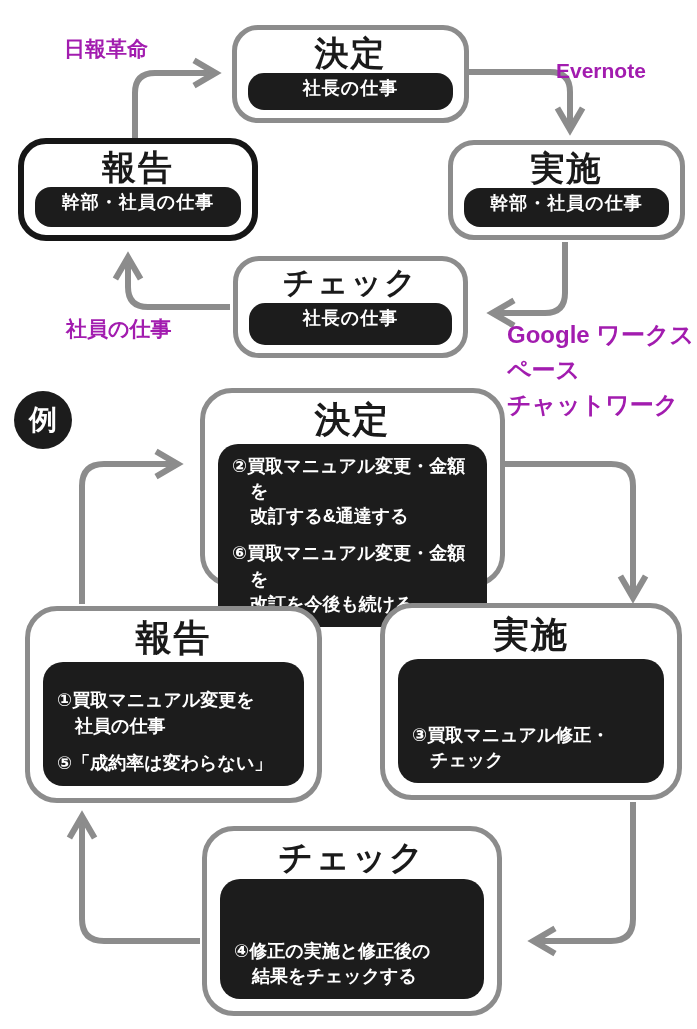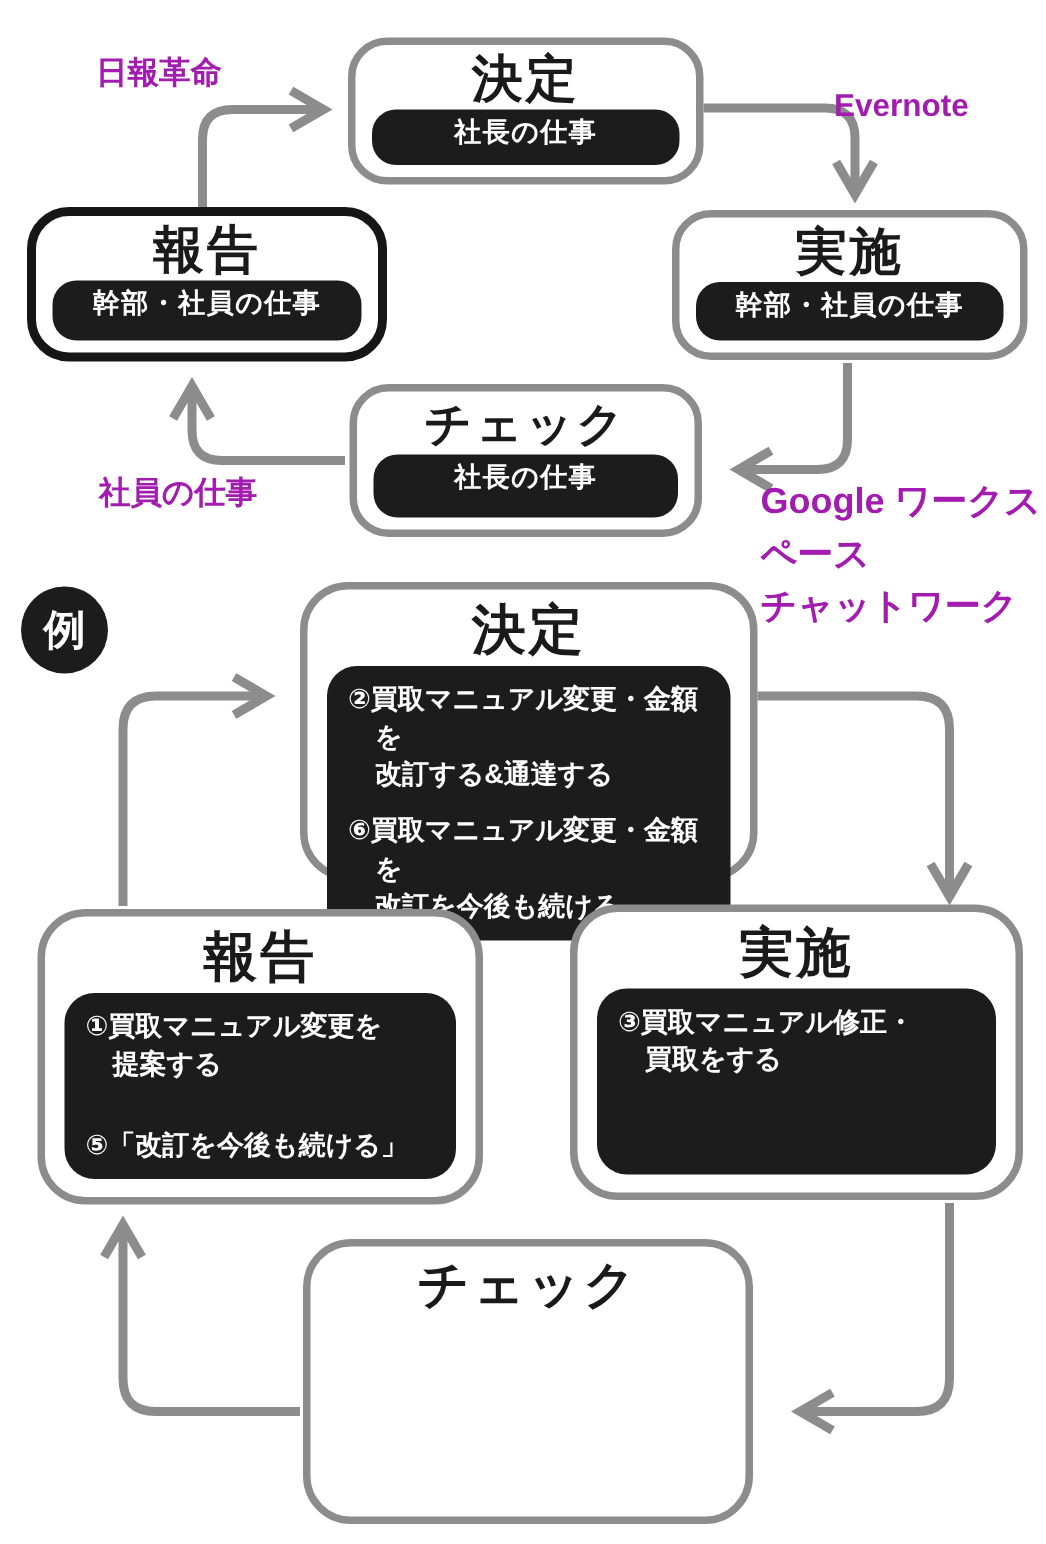--- a/index.html
+++ b/index.html
@@ -21,21 +21,21 @@
 
   
   .exnode{position:absolute;z-index:1;background:#ffffff;box-sizing:border-box;
           border:5px solid #8c8c8c;border-radius:32px;
           display:flex;flex-direction:column;align-items:stretch;
           padding:4px 13px 12px 13px;}
   .ex-title{font-weight:bold;color:#1a1a1a;font-size:36px;line-height:1.3;
             letter-spacing:2px;text-align:center;white-space:nowrap;}
   .ex-title.small{font-size:34px;}
   .ex-black{background:#1c1c1c;border-radius:20px;flex:1;
-            display:flex;flex-direction:column;justify-content:space-between;
+            display:flex;flex-direction:column;justify-content:flex-end;
             gap:12px;padding:10px 14px;box-sizing:border-box;}
   .ex-item{color:#ffffff;font-weight:bold;font-size:18px;line-height:1.4;
            white-space:pre-line;padding-left:1em;text-indent:-1em;}
 
   
   .lbl{position:absolute;z-index:1;font-weight:bold;color:#a21caf;
        font-size:21px;white-space:pre-line;line-height:1.45;}
 
   
   .excircle{position:absolute;z-index:1;width:58px;height:58px;border-radius:50%;
@@ -100,30 +100,34 @@
 改訂する&amp;通達する</div>
       <div class="ex-item">⑥買取マニュアル変更・金額を
 改訂を今後も続ける</div>
     </div>
   </div>
 
   <div class="exnode" style="left:25px;top:606px;width:297px;height:197px">
     <div class="ex-title">報告</div>
     <div class="ex-black">
       <div class="ex-item">①買取マニュアル変更を
-提案する</div>
-      <div class="ex-item">⑤「改訂を今後も続ける」</div>
+社員の仕事</div>
+      <div class="ex-item">⑤「成約率は変わらない」</div>
     </div>
   </div>
 
   <div class="exnode" style="left:380px;top:603px;width:302px;height:197px">
     <div class="ex-title">実施</div>
     <div class="ex-black">
       <div class="ex-item">③買取マニュアル修正・
-買取をする</div>
+チェック</div>
     </div>
   </div>
 
   <div class="exnode" style="left:202px;top:826px;width:300px;height:190px">
     <div class="ex-title small">チェック</div>
+    <div class="ex-black">
+      <div class="ex-item">④修正の実施と修正後の
+結果をチェックする</div>
+    </div>
   </div>
 
 </div>
 
 </body></html>

